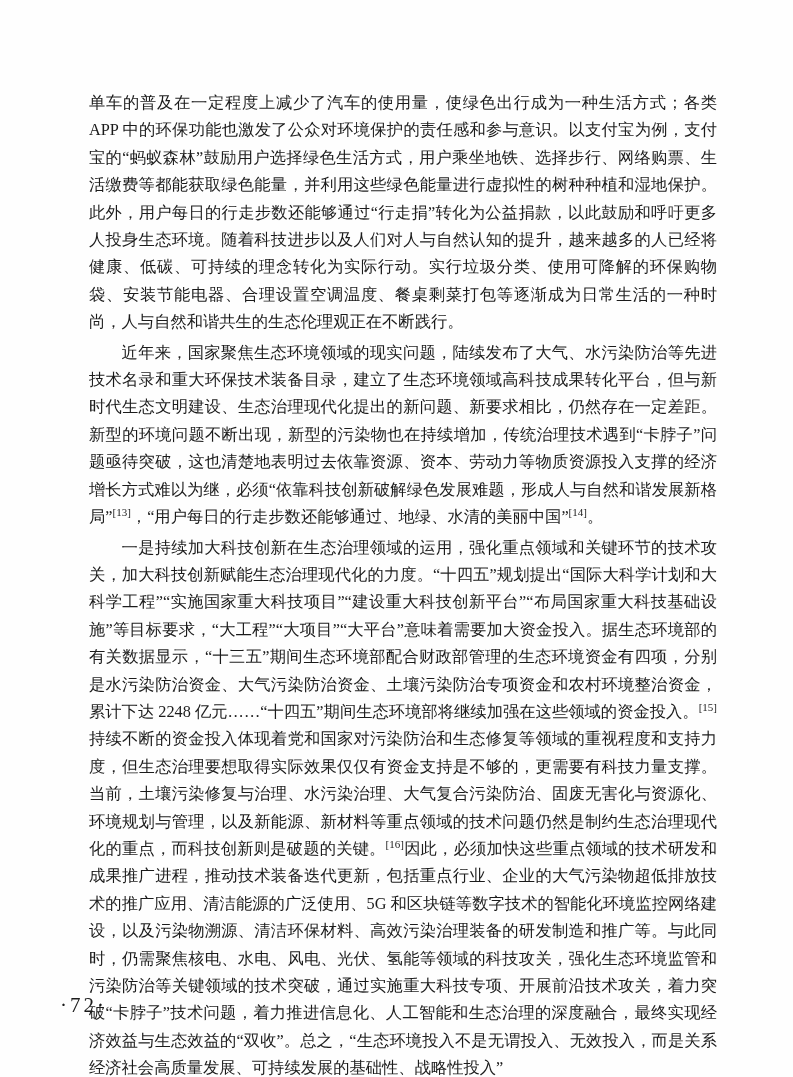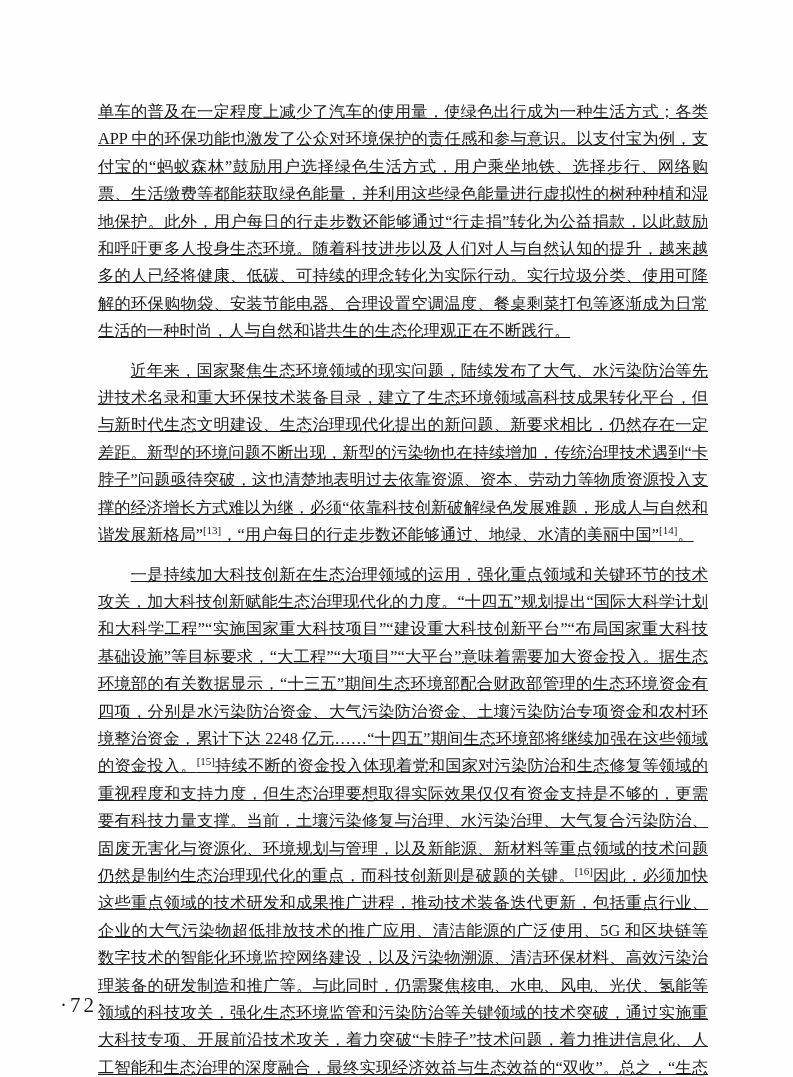--- a/index.html
+++ b/index.html
@@ -19,23 +19,22 @@
   .text-block {
     position: absolute;
     left: 86px;
     top: 86px;
     width: 634px;
     font-size: 16.3px;
     line-height: 27.4px;
     text-align: justify;
   }
   .text-block p {
-    margin: 12px;
+    margin: 3px;
     padding: 0;
-    text-decoration: underline;
   }
   .text-block p.indent {
     text-indent: 2em;
   }
   .section-heading {
     font-family: "Liberation Sans", "DejaVu Sans", sans-serif;
     font-weight: bold;
     font-size: 16.6px;
     line-height: 27.4px;
     margin: 8px 0 10px 0;

